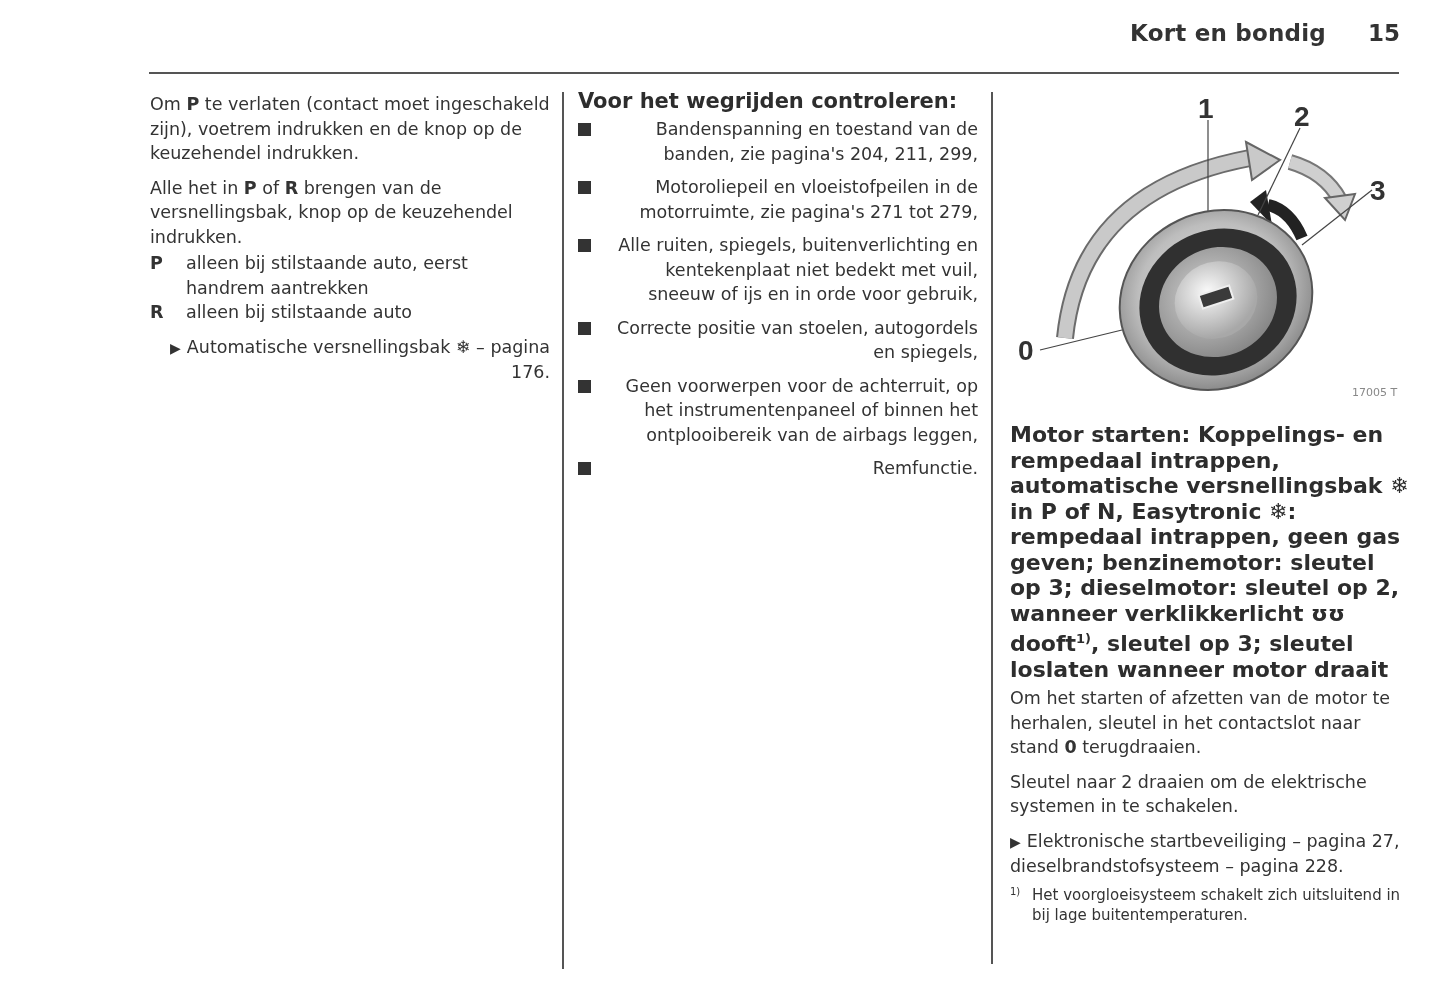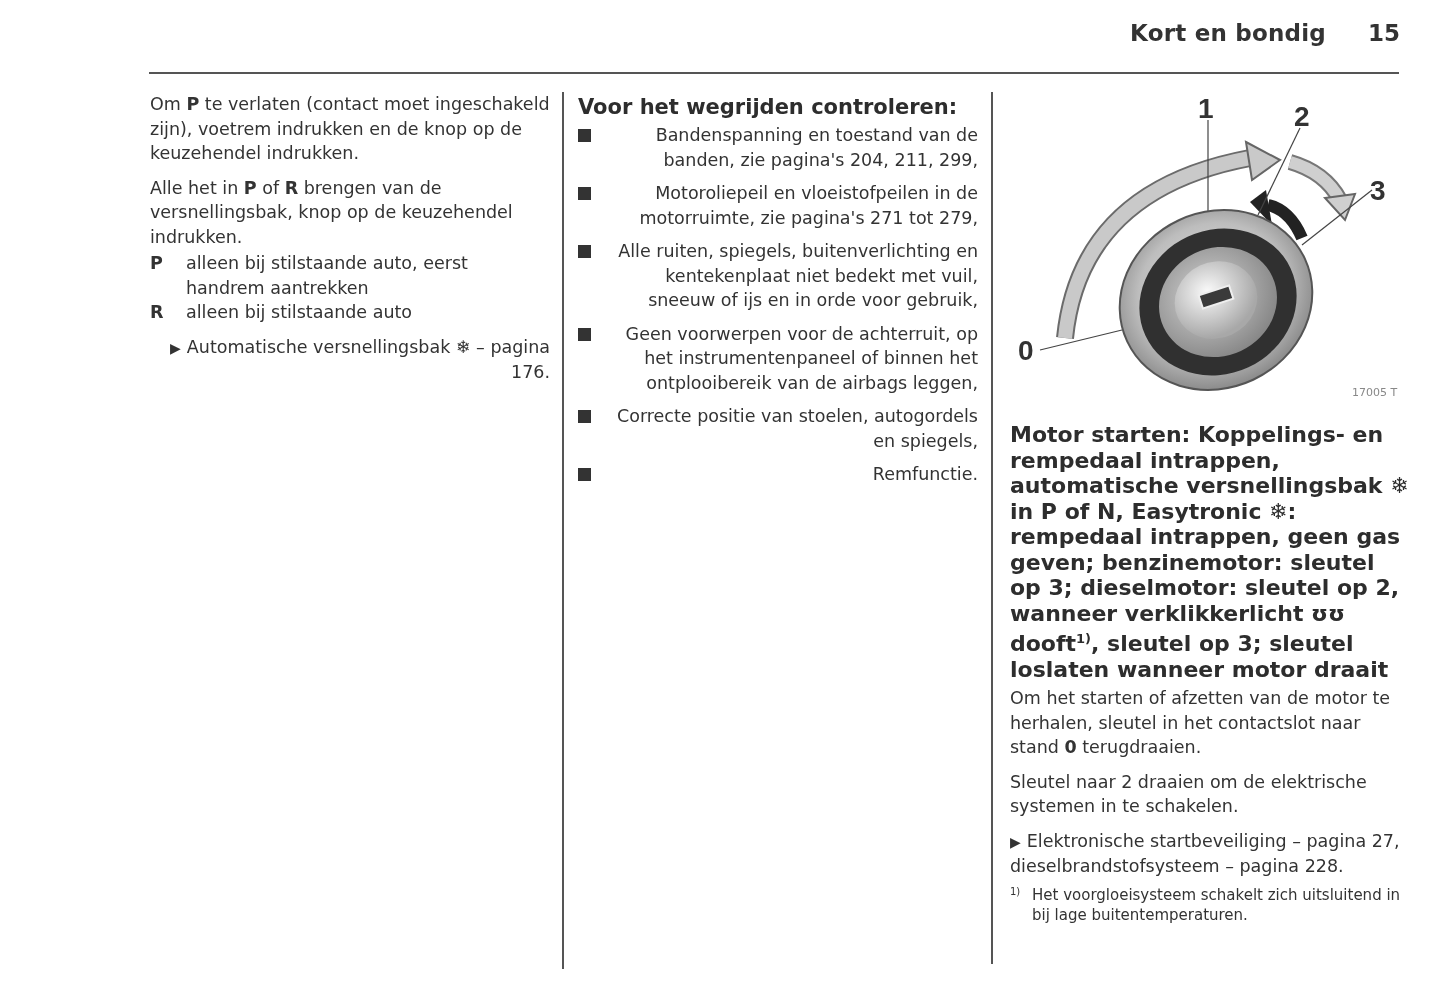--- a/index.html
+++ b/index.html
@@ -30,21 +30,21 @@
 
   p { margin: 0 0 10px 0; }
   b { font-weight: bold; }
 
   .gear-row { display: flex; }
   .gear-key { width: 36px; font-weight: bold; flex-shrink: 0; }
   .gear-desc { flex: 1; }
   .ref { margin-top: 10px; text-align: right; }
   .tri { font-size: 14px; margin-right: 6px; }
 
-  .section-title { font-size: 21px; font-weight: bold; margin: 6px 0 3px 0; line-height: 26px; color: #2d2d2d; }
+  .section-title { font-size: 21px; font-weight: bold; margin: 0 0 3px 0; line-height: 26px; color: #2d2d2d; }
   ul.checklist { list-style: none; margin: 0; padding: 0; text-align: right; }
   ul.checklist li { position: relative; padding-left: 22px; margin-bottom: 9px; }
   ul.checklist li .bullet {
     position: absolute; left: 0; top: 6px; width: 13px; height: 13px; background: #333;
   }
 
   .start-heading { font-size: 22px; font-weight: bold; line-height: 25.5px; color: #2d2d2d; margin: 0 0 4px 0; }
   .start-heading sup { font-size: 13px; }
   .footnote { font-size: 15px; line-height: 20px; display: flex; margin-top: 6px; }
   .footnote .fn-mark { font-size: 10px; width: 22px; flex-shrink: 0; line-height: 14px; }
@@ -81,22 +81,22 @@
     <span class="tri">▶</span><span>Automatische versnellingsbak ❄ – pagina 176.</span>
   </p>
 </div>
 
 <div class="col col2">
   <div class="section-title">Voor het wegrijden controleren:</div>
   <ul class="checklist">
     <li><span class="bullet"></span><span>Bandenspanning en toestand van de banden, zie pagina's 204, 211, 299,</span></li>
     <li><span class="bullet"></span><span>Motoroliepeil en vloeistofpeilen in de motorruimte, zie pagina's 271 tot 279,</span></li>
     <li><span class="bullet"></span><span>Alle ruiten, spiegels, buitenverlichting en kentekenplaat niet bedekt met vuil, sneeuw of ijs en in orde voor gebruik,</span></li>
+    <li><span class="bullet"></span><span>Correcte positie van stoelen, autogordels en spiegels,</span></li>
     <li><span class="bullet"></span><span>Geen voorwerpen voor de achterruit, op het instrumentenpaneel of binnen het ontplooibereik van de airbags leggen,</span></li>
-    <li><span class="bullet"></span><span>Correcte positie van stoelen, autogordels en spiegels,</span></li>
     <li><span class="bullet"></span><span>Remfunctie.</span></li>
   </ul>
 </div>
 
 <div class="figure">
   <svg width="400" height="320" viewBox="0 0 400 320">
     <defs>
       <radialGradient id="outerG" cx="50%" cy="45%" r="55%">
         <stop offset="0%" stop-color="#e8e8e8"></stop>
         <stop offset="70%" stop-color="#bdbdbd"></stop>

